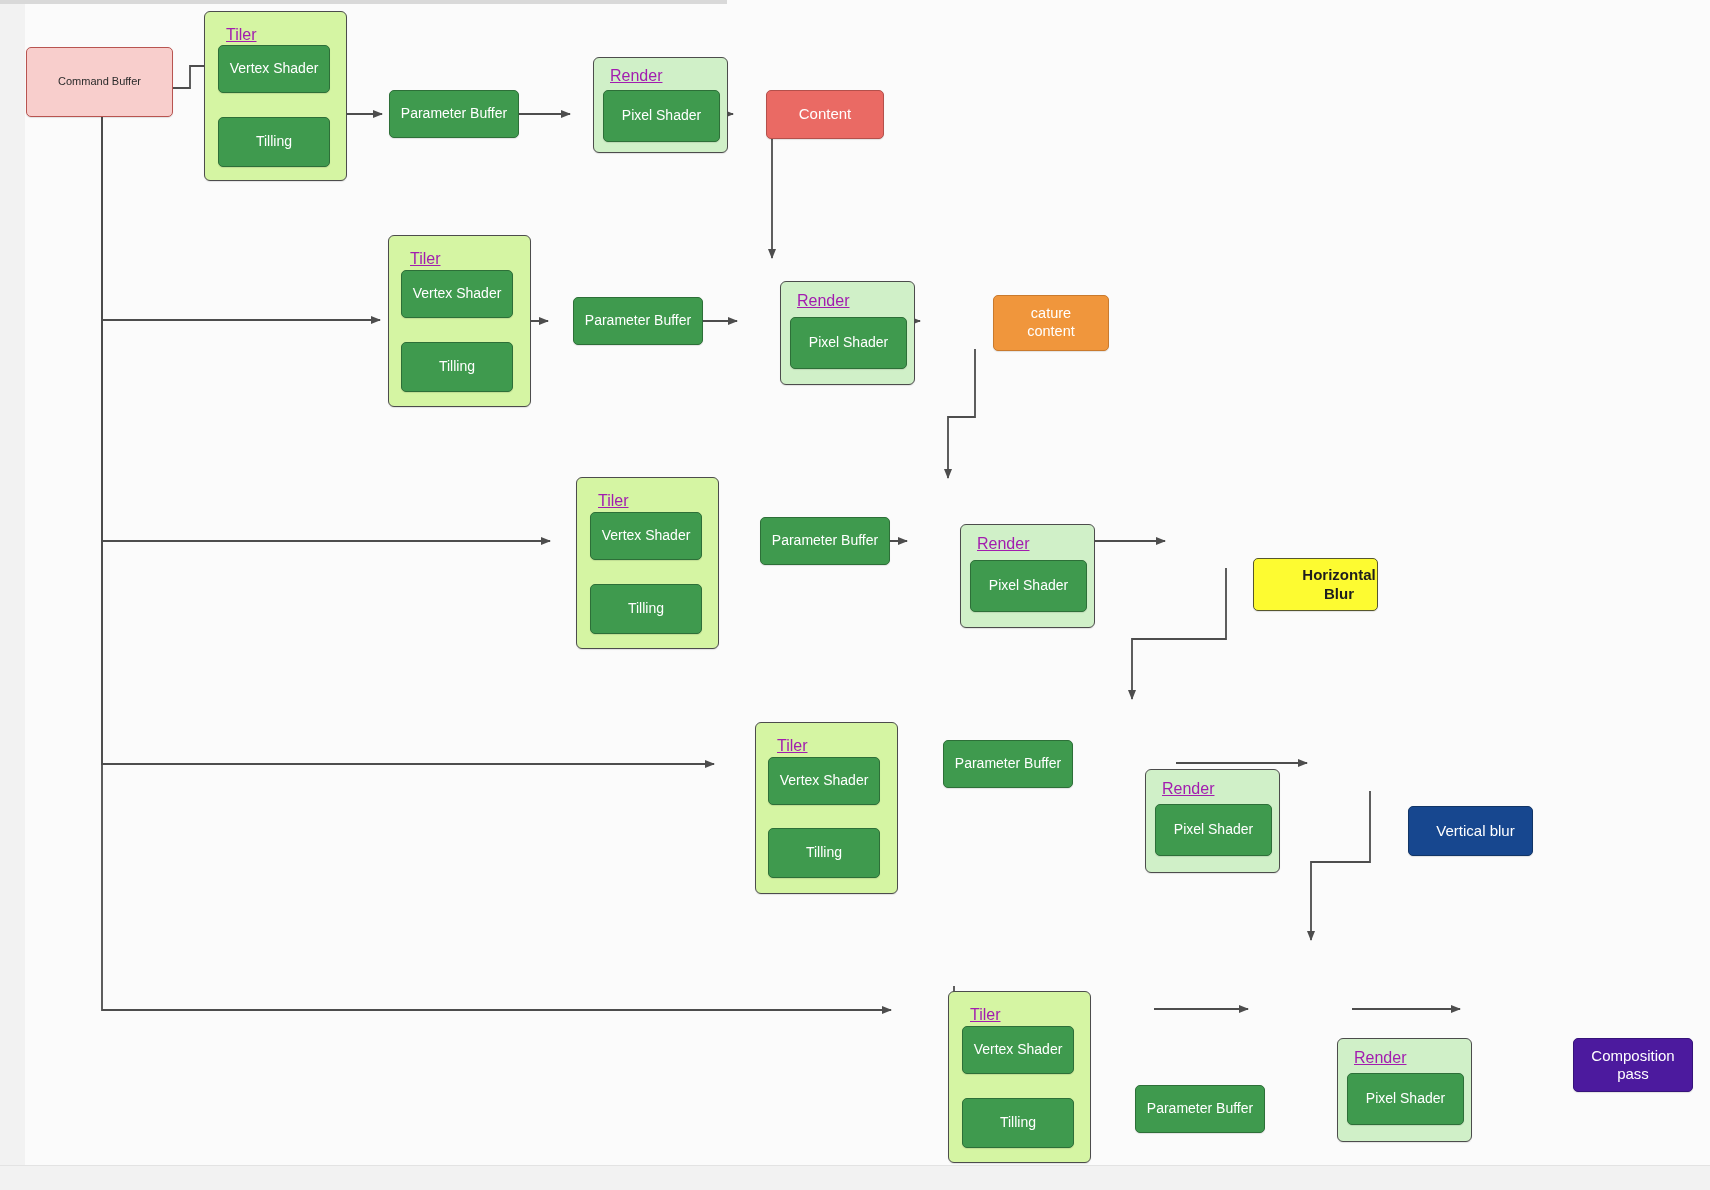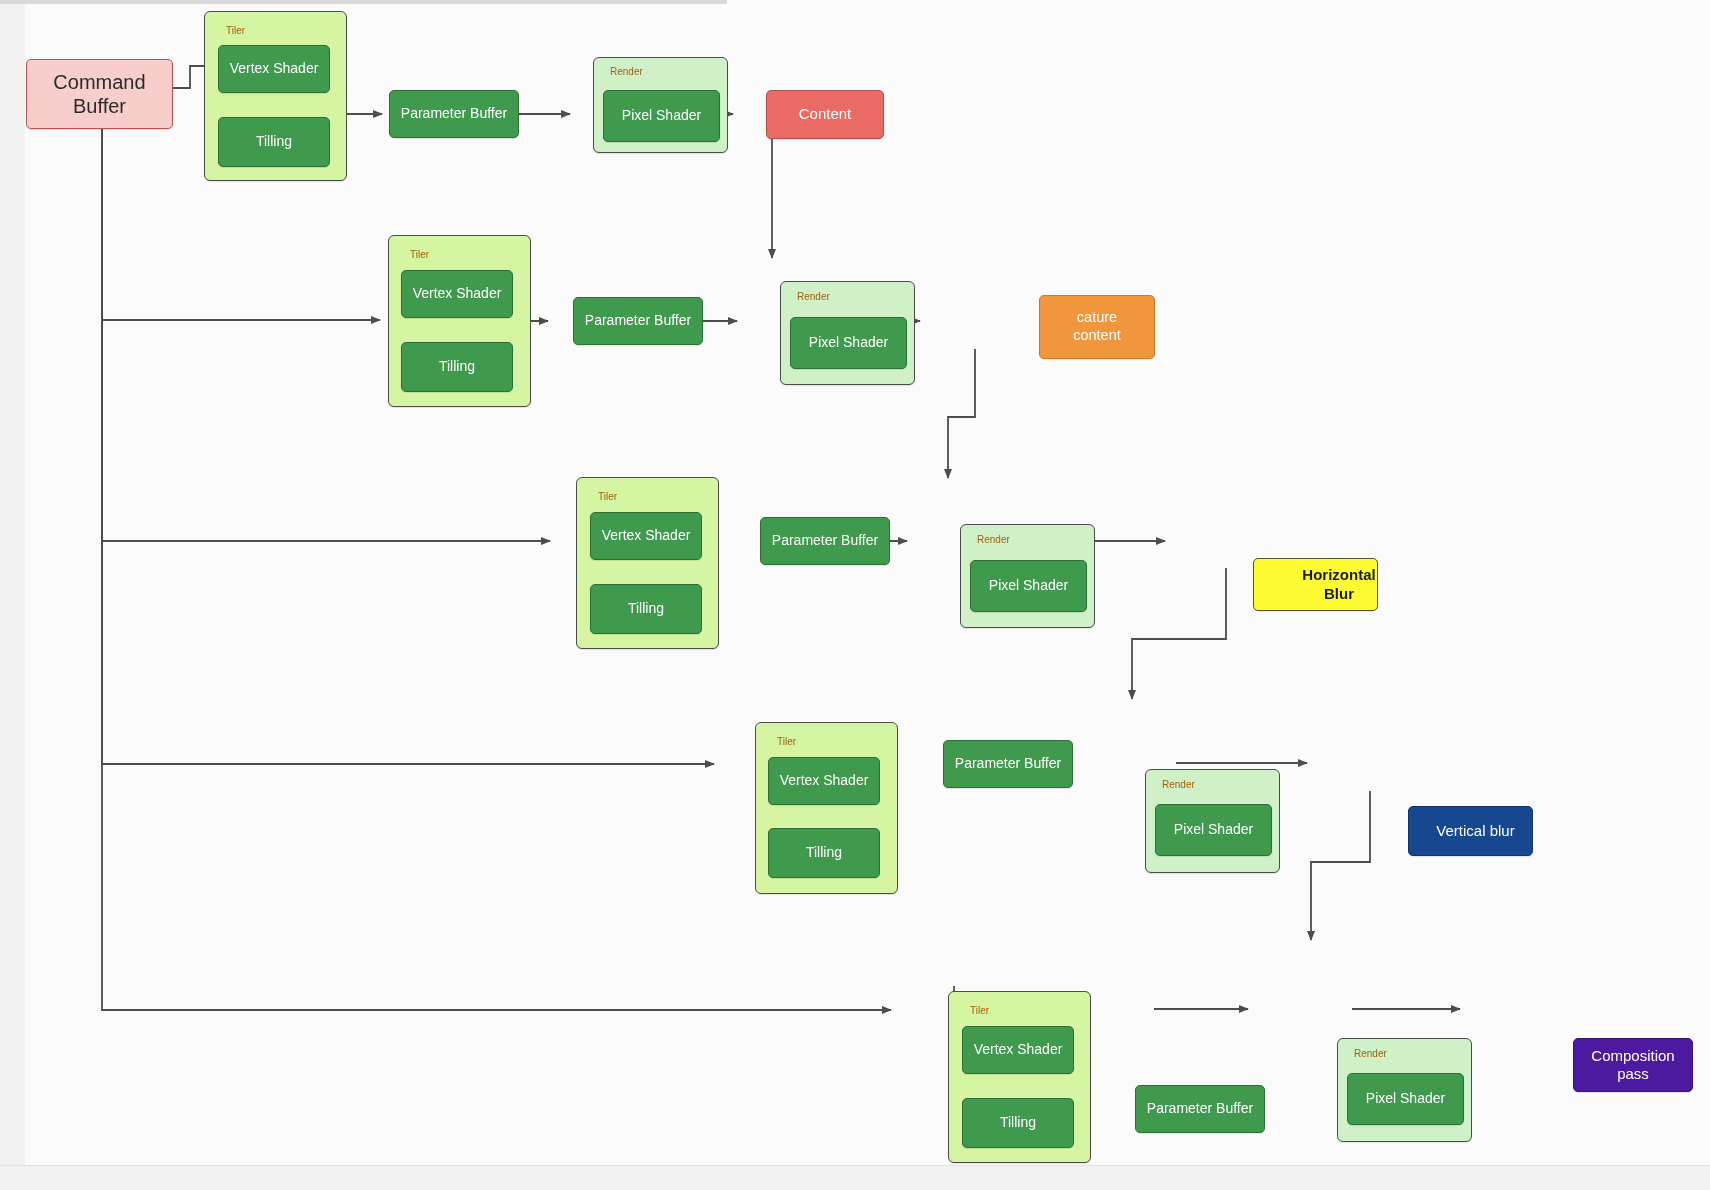--- a/index.html
+++ b/index.html
@@ -47,35 +47,36 @@
     border: 1.3px solid #3b3b3b;
     border-radius: 5px;
     display: flex;
     align-items: center;
     justify-content: center;
     text-align: center;
     line-height: 1.22;
     white-space: pre-line;
     box-shadow: 0 1px 1px rgba(0,0,0,0.10);
   }
-  .n-pink   { background:#f8cecc; border-color:#b85450; color:#2b2b2b; font-size:20px;margin-top:12px; }
+  .n-pink   { background:#f8cecc; border-color:#b85450; color:#2b2b2b; font-size:11px; }
   .n-tiler  { background:#d5f5a3; border-color:#4c4c4c; border-radius:6px;
               display:block; }
   .n-render { background:#d0f0c8; border-color:#4c4c4c; border-radius:6px;
               display:block; }
   .n-dgreen { background:#3f9a4e; border-color:#2d6f38; color:#ffffff; font-size:14px; }
   .n-red    { background:#ea6a64; border-color:#b4504b; color:#ffffff; font-size:15px; }
   .n-orange { background:#f0963c; border-color:#c97a2d; color:#ffffff; font-size:14.5px; }
   .n-yellow { background:#fdfb31; border-color:#56562e; color:#1e1e1e; font-size:15px; font-weight:600;padding-left:47px;}
   .n-blue   { background:#17478f; border-color:#123566; color:#ffffff; font-size:15px;padding-left:10px; }
   .n-purple { background:#4c1a9e; border-color:#36137a; color:#ffffff; font-size:15px; }
   .group-label {
     position: absolute;
-    font-size: 10px;
-    color: #a16207;
+    font-size: 16px;
+    color: #a21caf;
+    text-decoration: underline;
   }
 </style>
 </head>
 <body>
 
 <div id="canvas">
 
   <div id="topbar"></div>
   <div id="leftgutter"></div>
   <div id="bottomgutter"></div>
@@ -164,21 +165,21 @@
   </div>
   <div class="node n-dgreen" style="left:573px; top:297px; width:130px; height:48px;">
     <span>Parameter Buffer</span>
   </div>
   <div class="node n-render" style="left:780px; top:281px; width:135px; height:104px;">
     <div class="group-label" style="left:16px; top:9px;">Render</div>
   </div>
   <div class="node n-dgreen" style="left:790px; top:317px; width:117px; height:52px;">
     <span>Pixel Shader</span>
   </div>
-  <div class="node n-orange" style="left:993px; top:295px; width:116px; height:64px;margin-left:46px;">
+  <div class="node n-orange" style="left:993px; top:295px; width:116px; height:56px;">
     <span>cature
 content</span>
   </div>
 
   <div class="node n-tiler" style="left:576px; top:477px; width:143px; height:172px;">
     <div class="group-label" style="left:21px; top:13px;">Tiler</div>
   </div>
   <div class="node n-dgreen" style="left:590px; top:512px; width:112px; height:48px;">
     <span>Vertex Shader</span>
   </div>

